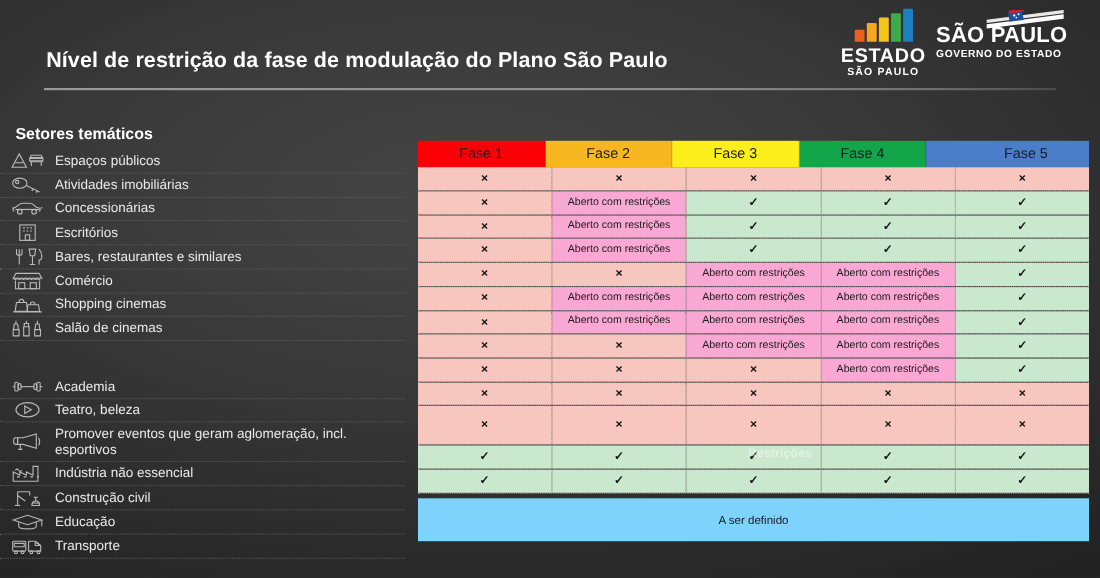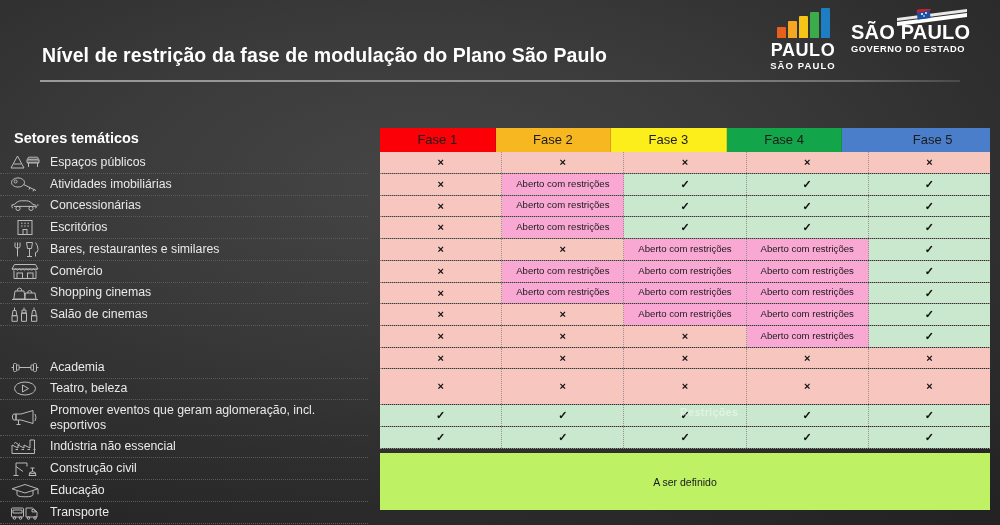--- a/index.html
+++ b/index.html
@@ -114,21 +114,21 @@
     top: -13px;
     width: 74px;
     height: 18px;
     pointer-events: none;
   }
 
   
   .sectors-col {
     position: absolute;
     left: 0;
-    top: 128px;
+    top: 112px;
     width: 368px;
   }
 
   .sectors-title {
     font-size: 14.5px;
     font-weight: bold;
     color: #ffffff;
     padding: 0 0 4px 14px;
     height: 24px;
     line-height: 20px;
@@ -239,21 +239,21 @@
   <div class="title-rule"></div>
 
   <div class="logo-plano">
     <div class="plano-bars">
       <i class="pb1"></i>
         <i class="pb2"></i>
         <i class="pb3"></i>
         <i class="pb4"></i>
         <i class="pb5"></i>
     </div>
-    <div class="plano-word">PAULO</div>
+    <div class="plano-word">ESTADO</div>
     <div class="plano-sub">SÃO PAULO</div>
   </div>
 
   <div class="logo-gov">
     <svg class="gov-flag" viewBox="0 0 74 18">
       <path d="M2 13 L72 4 L72 8 L2 17 Z" fill="#ffffff"></path>
       <path d="M2 9 L72 0 L72 3 L2 12 Z" fill="#e8e8e8"></path>
       <rect x="22" y="1" width="13" height="9" fill="#1b4fa0" transform="rotate(-7 28 5)"></rect>
       <circle cx="27" cy="5" r="1.1" fill="#ffffff"></circle>
       <circle cx="31" cy="4" r="0.9" fill="#ffffff"></circle>
@@ -638,16 +638,16 @@
           <span class="mark v">✓</span>
         </div>
         <div class="cell open">
           <span class="mark v">✓</span>
         </div>
         <div class="cell open">
           <span class="mark v">✓</span>
         </div>
       </div>
     </div>
-<div class="tbd-row" style="top: 325px; height: 57px; background: #bef264;">A ser definido</div>
+<div class="tbd-row" style="top: 325px; height: 39px; background: #7dd3fc;">A ser definido</div>
   </div>
 
 <div class="watermark">Restrições</div>
 
 </body></html>

